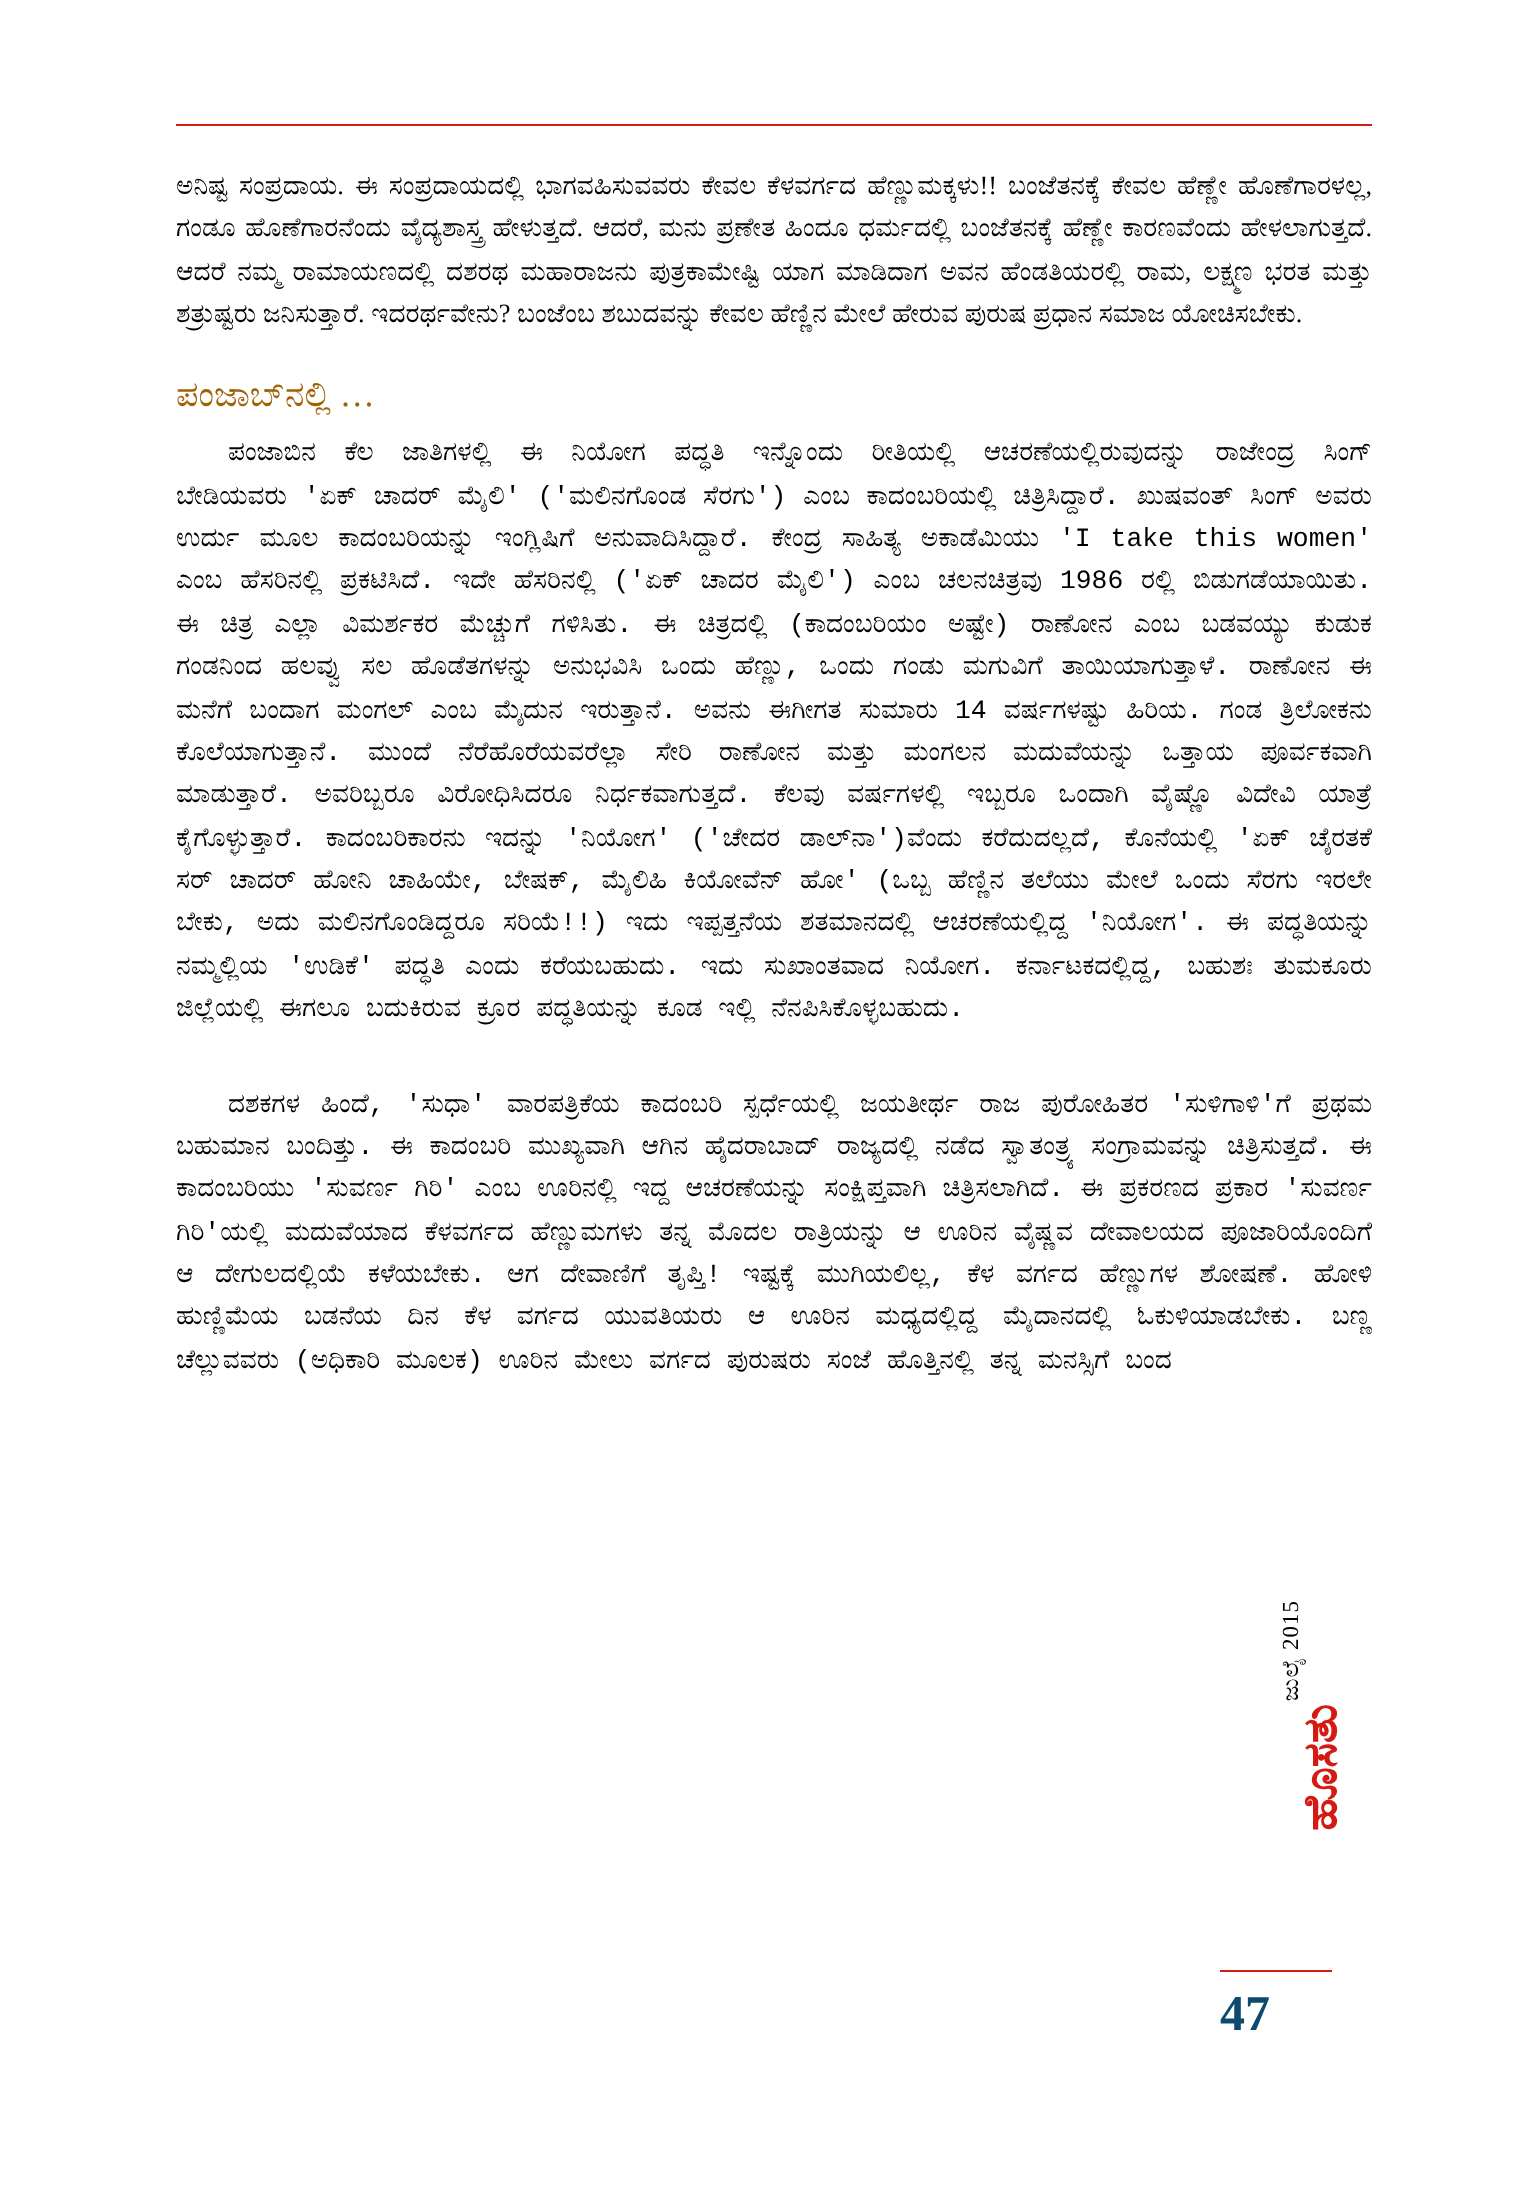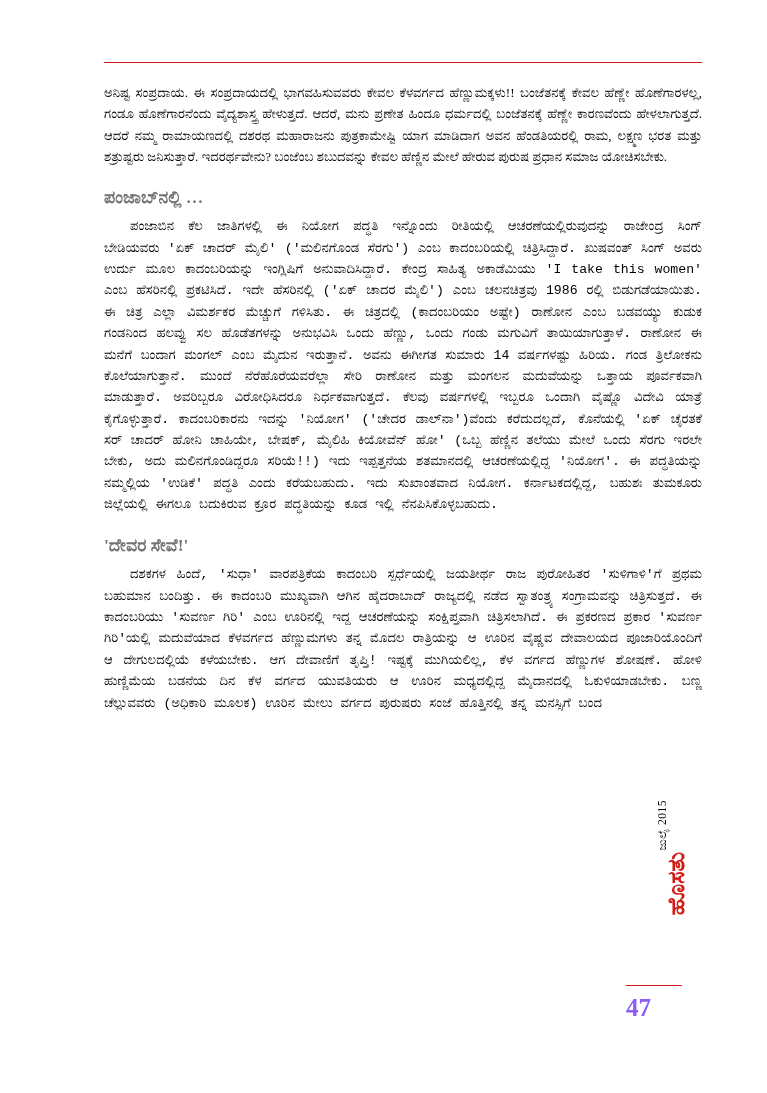--- a/index.html
+++ b/index.html
@@ -10,21 +10,21 @@
     width: 767px;
     height: 1093px;
     background: #ffffff;
     font-family: "Liberation Serif", serif;
     color: #000000;
     position: relative;
     overflow: hidden;
   }
   .page {
     position: absolute;
-    left: 16px; top: 0;
+    left: 0; top: 0;
     width: 710px;
     height: 1093px;
   }
   .rule-top {
     position: absolute;
     left: 88px;
     top: 62px;
     width: 598px;
     height: 1px;
     background: #d41b13;
@@ -43,22 +43,22 @@
     text-justify: inter-word;
     letter-spacing: 0px;
   }
   p.indent {
     text-indent: 26px;
     font-family: Liberation Mono, monospace;
   }
   h2.section {
     margin: 0;
     font-size: 17.5px;
-    font-weight: bold;
-    color: #737373;
+    font-weight: normal;
+    color: #a16207;
     line-height: 1.3;
   }
   .sec-space-before { height: 18px; }
   .sec-space-after { height: 8px; }
   .right-rail {
     position: absolute;
     right: 22px;
     top: 0;
     width: 56px;
     height: 1093px;
@@ -94,42 +94,41 @@
     background: #d41b13;
   }
   .folio {
     position: absolute;
     right: 22px;
     top: 994px;
     width: 56px;
     text-align: left;
     font-size: 25px;
     font-weight: bold;
-    color: #8b5cf6;
+    color: #0c4a6e;
     font-family: "Liberation Serif", serif;
   }
 </style>
 </head>
 <body>
 
 <div class="page">
 
   <div class="rule-top"></div>
 
   <div class="content">
 
     <p class="body">ಅನಿಷ್ಟ ಸಂಪ್ರದಾಯ. ಈ ಸಂಪ್ರದಾಯದಲ್ಲಿ ಭಾಗವಹಿಸುವವರು ಕೇವಲ ಕೆಳವರ್ಗದ ಹೆಣ್ಣುಮಕ್ಕಳು!! ಬಂಜೆತನಕ್ಕೆ ಕೇವಲ ಹೆಣ್ಣೇ ಹೊಣೆಗಾರಳಲ್ಲ, ಗಂಡೂ ಹೊಣೆಗಾರನೆಂದು ವೈದ್ಯಶಾಸ್ತ್ರ ಹೇಳುತ್ತದೆ. ಆದರೆ, ಮನು ಪ್ರಣೇತ ಹಿಂದೂ ಧರ್ಮದಲ್ಲಿ ಬಂಜೆತನಕ್ಕೆ ಹೆಣ್ಣೇ ಕಾರಣವೆಂದು ಹೇಳಲಾಗುತ್ತದೆ. ಆದರೆ ನಮ್ಮ ರಾಮಾಯಣದಲ್ಲಿ ದಶರಥ ಮಹಾರಾಜನು ಪುತ್ರಕಾಮೇಷ್ಟಿ ಯಾಗ ಮಾಡಿದಾಗ ಅವನ ಹೆಂಡತಿಯರಲ್ಲಿ ರಾಮ, ಲಕ್ಷ್ಮಣ ಭರತ ಮತ್ತು ಶತ್ರುಷ್ಟರು ಜನಿಸುತ್ತಾರೆ. ಇದರರ್ಥವೇನು? ಬಂಜೆಂಬ ಶಬುದವನ್ನು ಕೇವಲ ಹೆಣ್ಣಿನ ಮೇಲೆ ಹೇರುವ ಪುರುಷ ಪ್ರಧಾನ ಸಮಾಜ ಯೋಚಿಸಬೇಕು.</p>
 
     <div class="sec-space-before"></div>
     <h2 class="section">ಪಂಜಾಬ್‌ನಲ್ಲಿ …</h2>
     <div class="sec-space-after"></div>
     <p class="body indent">ಪಂಜಾಬಿನ ಕೆಲ ಜಾತಿಗಳಲ್ಲಿ ಈ ನಿಯೋಗ ಪದ್ಧತಿ ಇನ್ನೊಂದು ರೀತಿಯಲ್ಲಿ ಆಚರಣೆಯಲ್ಲಿರುವುದನ್ನು ರಾಜೇಂದ್ರ ಸಿಂಗ್ ಬೇಡಿಯವರು 'ಏಕ್ ಚಾದರ್ ಮೈಲಿ' ('ಮಲಿನಗೊಂಡ ಸೆರಗು') ಎಂಬ ಕಾದಂಬರಿಯಲ್ಲಿ ಚಿತ್ರಿಸಿದ್ದಾರೆ. ಖುಷವಂತ್ ಸಿಂಗ್ ಅವರು ಉರ್ದು ಮೂಲ ಕಾದಂಬರಿಯನ್ನು ಇಂಗ್ಲಿಷಿಗೆ ಅನುವಾದಿಸಿದ್ದಾರೆ. ಕೇಂದ್ರ ಸಾಹಿತ್ಯ ಅಕಾಡೆಮಿಯು 'I take this women' ಎಂಬ ಹೆಸರಿನಲ್ಲಿ ಪ್ರಕಟಿಸಿದೆ. ಇದೇ ಹೆಸರಿನಲ್ಲಿ ('ಏಕ್ ಚಾದರ ಮೈಲಿ') ಎಂಬ ಚಲನಚಿತ್ರವು 1986 ರಲ್ಲಿ ಬಿಡುಗಡೆಯಾಯಿತು. ಈ ಚಿತ್ರ ಎಲ್ಲಾ ವಿಮರ್ಶಕರ ಮೆಚ್ಚುಗೆ ಗಳಿಸಿತು. ಈ ಚಿತ್ರದಲ್ಲಿ (ಕಾದಂಬರಿಯಂ ಅಷ್ಟೇ) ರಾಣೋನ ಎಂಬ ಬಡವಯ್ಯು ಕುಡುಕ ಗಂಡನಿಂದ ಹಲವ್ವು ಸಲ ಹೊಡೆತಗಳನ್ನು ಅನುಭವಿಸಿ ಒಂದು ಹೆಣ್ಣು, ಒಂದು ಗಂಡು ಮಗುವಿಗೆ ತಾಯಿಯಾಗುತ್ತಾಳೆ. ರಾಣೋನ ಈ ಮನೆಗೆ ಬಂದಾಗ ಮಂಗಲ್ ಎಂಬ ಮೈದುನ ಇರುತ್ತಾನೆ. ಅವನು ಈಗೀಗತ ಸುಮಾರು 14 ವರ್ಷಗಳಷ್ಟು ಹಿರಿಯ. ಗಂಡ ತ್ರಿಲೋಕನು ಕೊಲೆಯಾಗುತ್ತಾನೆ. ಮುಂದೆ ನೆರೆಹೊರೆಯವರೆಲ್ಲಾ ಸೇರಿ ರಾಣೋನ ಮತ್ತು ಮಂಗಲನ ಮದುವೆಯನ್ನು ಒತ್ತಾಯ ಪೂರ್ವಕವಾಗಿ ಮಾಡುತ್ತಾರೆ. ಅವರಿಬ್ಬರೂ ವಿರೋಧಿಸಿದರೂ ನಿರ್ಧಕವಾಗುತ್ತದೆ. ಕೆಲವು ವರ್ಷಗಳಲ್ಲಿ ಇಬ್ಬರೂ ಒಂದಾಗಿ ವೈಷ್ಣೊ ವಿದೇವಿ ಯಾತ್ರೆ ಕೈಗೊಳ್ಳುತ್ತಾರೆ. ಕಾದಂಬರಿಕಾರನು ಇದನ್ನು 'ನಿಯೋಗ' ('ಚೇದರ ಡಾಲ್‌ನಾ')ವೆಂದು ಕರೆದುದಲ್ಲದೆ, ಕೊನೆಯಲ್ಲಿ 'ಏಕ್ ಚೈರತಕೆ ಸರ್ ಚಾದರ್ ಹೋನಿ ಚಾಹಿಯೇ, ಬೇಷಕ್, ಮೈಲಿಹಿ ಕಿಯೋವೆನ್ ಹೋ' (ಒಬ್ಬ ಹೆಣ್ಣಿನ ತಲೆಯು ಮೇಲೆ ಒಂದು ಸೆರಗು ಇರಲೇ ಬೇಕು, ಅದು ಮಲಿನಗೊಂಡಿದ್ದರೂ ಸರಿಯೆ!!) ಇದು ಇಪ್ಪತ್ತನೆಯ ಶತಮಾನದಲ್ಲಿ ಆಚರಣೆಯಲ್ಲಿದ್ದ 'ನಿಯೋಗ'. ಈ ಪದ್ಧತಿಯನ್ನು ನಮ್ಮಲ್ಲಿಯ 'ಉಡಿಕೆ' ಪದ್ಧತಿ ಎಂದು ಕರೆಯಬಹುದು. ಇದು ಸುಖಾಂತವಾದ ನಿಯೋಗ. ಕರ್ನಾಟಕದಲ್ಲಿದ್ದ, ಬಹುಶಃ ತುಮಕೂರು ಜಿಲ್ಲೆಯಲ್ಲಿ ಈಗಲೂ ಬದುಕಿರುವ ಕ್ರೂರ ಪದ್ಧತಿಯನ್ನು ಕೂಡ ಇಲ್ಲಿ ನೆನಪಿಸಿಕೊಳ್ಳಬಹುದು.</p>
 
     <div class="sec-space-before"></div>
-    <h2 class="section">'ದೇವರ ಸೇವೆ!'</h2>
     <div class="sec-space-after"></div>
     <p class="body indent">ದಶಕಗಳ ಹಿಂದೆ, 'ಸುಧಾ' ವಾರಪತ್ರಿಕೆಯ ಕಾದಂಬರಿ ಸ್ಪರ್ಧೆಯಲ್ಲಿ ಜಯತೀರ್ಥ ರಾಜ ಪುರೋಹಿತರ 'ಸುಳಿಗಾಳಿ'ಗೆ ಪ್ರಥಮ ಬಹುಮಾನ ಬಂದಿತ್ತು. ಈ ಕಾದಂಬರಿ ಮುಖ್ಯವಾಗಿ ಆಗಿನ ಹೈದರಾಬಾದ್ ರಾಜ್ಯದಲ್ಲಿ ನಡೆದ ಸ್ವಾತಂತ್ರ್ಯ ಸಂಗ್ರಾಮವನ್ನು ಚಿತ್ರಿಸುತ್ತದೆ. ಈ ಕಾದಂಬರಿಯು 'ಸುವರ್ಣ ಗಿರಿ' ಎಂಬ ಊರಿನಲ್ಲಿ ಇದ್ದ ಆಚರಣೆಯನ್ನು ಸಂಕ್ಷಿಪ್ತವಾಗಿ ಚಿತ್ರಿಸಲಾಗಿದೆ. ಈ ಪ್ರಕರಣದ ಪ್ರಕಾರ 'ಸುವರ್ಣ ಗಿರಿ'ಯಲ್ಲಿ ಮದುವೆಯಾದ ಕೆಳವರ್ಗದ ಹೆಣ್ಣುಮಗಳು ತನ್ನ ಮೊದಲ ರಾತ್ರಿಯನ್ನು ಆ ಊರಿನ ವೈಷ್ಣವ ದೇವಾಲಯದ ಪೂಜಾರಿಯೊಂದಿಗೆ ಆ ದೇಗುಲದಲ್ಲಿಯೆ ಕಳೆಯಬೇಕು. ಆಗ ದೇವಾಣಿಗೆ ತೃಪ್ತಿ! ಇಷ್ಟಕ್ಕೆ ಮುಗಿಯಲಿಲ್ಲ, ಕೆಳ ವರ್ಗದ ಹೆಣ್ಣುಗಳ ಶೋಷಣೆ. ಹೋಳಿ ಹುಣ್ಣಿಮೆಯ ಬಡನೆಯ ದಿನ ಕೆಳ ವರ್ಗದ ಯುವತಿಯರು ಆ ಊರಿನ ಮಧ್ಯದಲ್ಲಿದ್ದ ಮೈದಾನದಲ್ಲಿ ಓಕುಳಿಯಾಡಬೇಕು. ಬಣ್ಣ ಚೆಲ್ಲುವವರು (ಅಧಿಕಾರಿ ಮೂಲಕ) ಊರಿನ ಮೇಲು ವರ್ಗದ ಪುರುಷರು ಸಂಜೆ ಹೊತ್ತಿನಲ್ಲಿ ತನ್ನ ಮನಸ್ಸಿಗೆ ಬಂದ</p>
 
   </div>
 
   <div class="right-rail">
     <div class="vertical-date">ಜುಲೈ 2015</div>
     <div class="vertical-mag">ಹೊಸತು</div>
     <div class="folio-rule"></div>
     <div class="folio">47</div>

